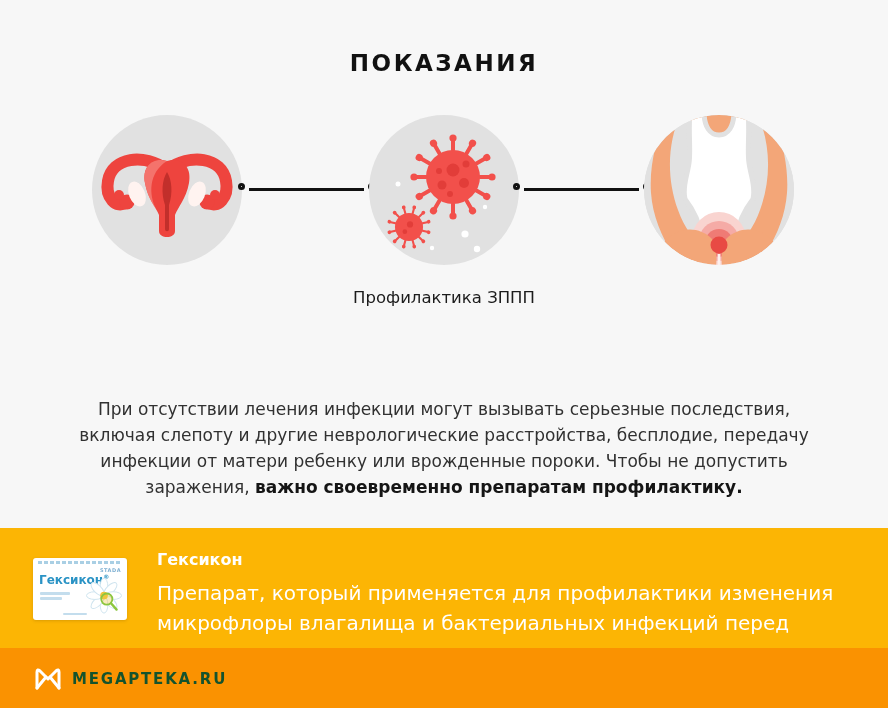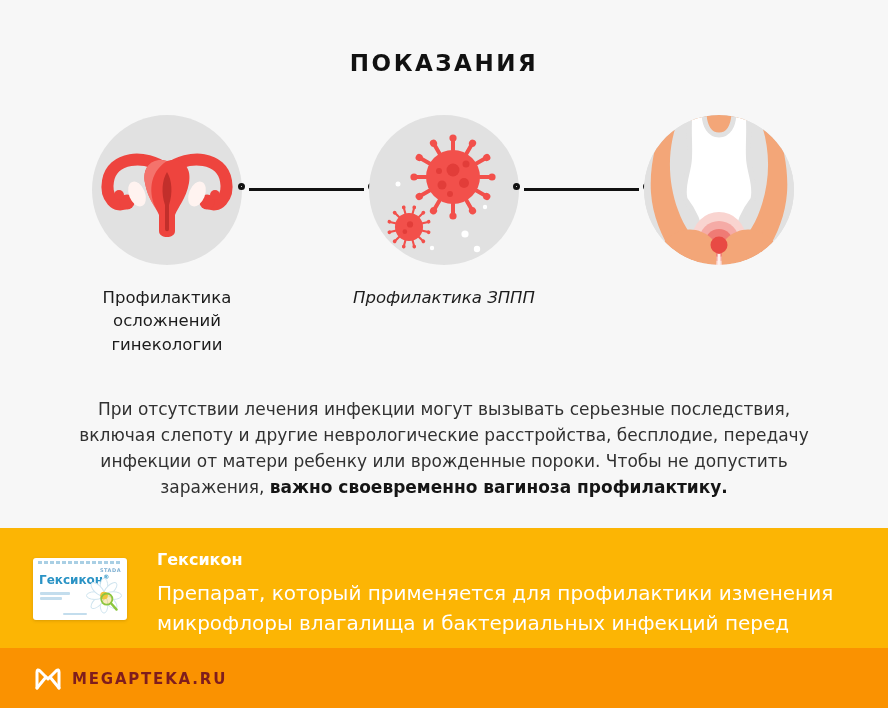--- a/index.html
+++ b/index.html
@@ -67,21 +67,21 @@
   
   .circle-label {
     position: absolute;
     top: 286px;
     text-align: center;
     font-size: 16.5px;
     line-height: 1.42;
     color: #1c1c1c;
   }
   .label-1 { left: 77px;  width: 180px; }
-  .label-2 { left: 334px; width: 220px; font-style: italic; }
+  .label-2 { left: 334px; width: 220px; }
   .label-3 { left: 619px; width: 200px; }
 
   
   .warning {
     position: absolute;
     top: 396px; left: 64px; width: 760px;
     text-align: center;
     font-size: 17px;
     line-height: 1.53;
     color: #313131;
@@ -137,21 +137,21 @@
   }
   .product-name { font-size: 16px; font-weight: 700; margin-bottom: 9px; }
   .product-desc { font-size: 20px; line-height: 1.52; }
 
   
   .footer {
     position: absolute;
     top: 648px; left: 0;
     width: 100%; height: 60px;
     background: #fa9201;
-    color: #7f1d1d;
+    color: #14532d;
   }
   .footer-logo-icon { position: absolute; left: 33px; top: 17px; width: 30px; height: 26px; }
   .footer-logo-text {
     position: absolute; left: 72px; top: 22px;
     font-size: 15px; font-weight: 700; letter-spacing: 1.8px;
   }
   .footer-caption {
     position: absolute; left: 236px; top: 22px;
     font-size: 15.5px; font-weight: 700;
   }
@@ -329,24 +329,23 @@
         <circle cx="75" cy="126" r="20" fill="#f5aba6"></circle>
         <circle cx="75" cy="128" r="14" fill="#ef7b75"></circle>
         <path d="M14,152 L17,131 C31,111 54,110 68,124 C72,132 73,141 72,152 Z" fill="#f3a678"></path>
         <path d="M136,152 L133,131 C119,111 96,110 82,124 C78,132 77,141 78,152 Z" fill="#f3a678"></path>
         <circle cx="75" cy="130" r="8.5" fill="#e84a44"></circle>
         <rect x="73.6" y="139" width="2.8" height="13" fill="#fdf0ee"></rect>
       </g>
     </svg>
   </div>
 
-  <div class="circle-label label-1">Профилактика осложнений гинекологии</div>
   <div class="circle-label label-2">Профилактика ЗППП</div>
 
-  <p class="warning"><span>При отсутствии лечения инфекции могут вызывать серьезные последствия, включая слепоту и другие неврологические расстройства, бесплодие, передачу инфекции от матери ребенку или врожденные пороки. Чтобы не допустить заражения, </span><strong>важно своевременно вагиноза профилактику.</strong></p>
+  <p class="warning"><span>При отсутствии лечения инфекции могут вызывать серьезные последствия, включая слепоту и другие неврологические расстройства, бесплодие, передачу инфекции от матери ребенку или врожденные пороки. Чтобы не допустить заражения, </span><strong>важно своевременно препаратам профилактику.</strong></p>
 
   <div class="product-band">
     <div class="package">
       <div class="pkg-topline"></div>
       <div class="pkg-stada">STADA</div>
       <div class="pkg-brand"><span>Гексикон</span><span class="reg">®</span></div>
       <div class="pkg-line"></div>
       <div class="pkg-line2"></div>
       <div class="pkg-line3"></div>
       <svg class="pkg-daisy" viewBox="0 0 60 60">

